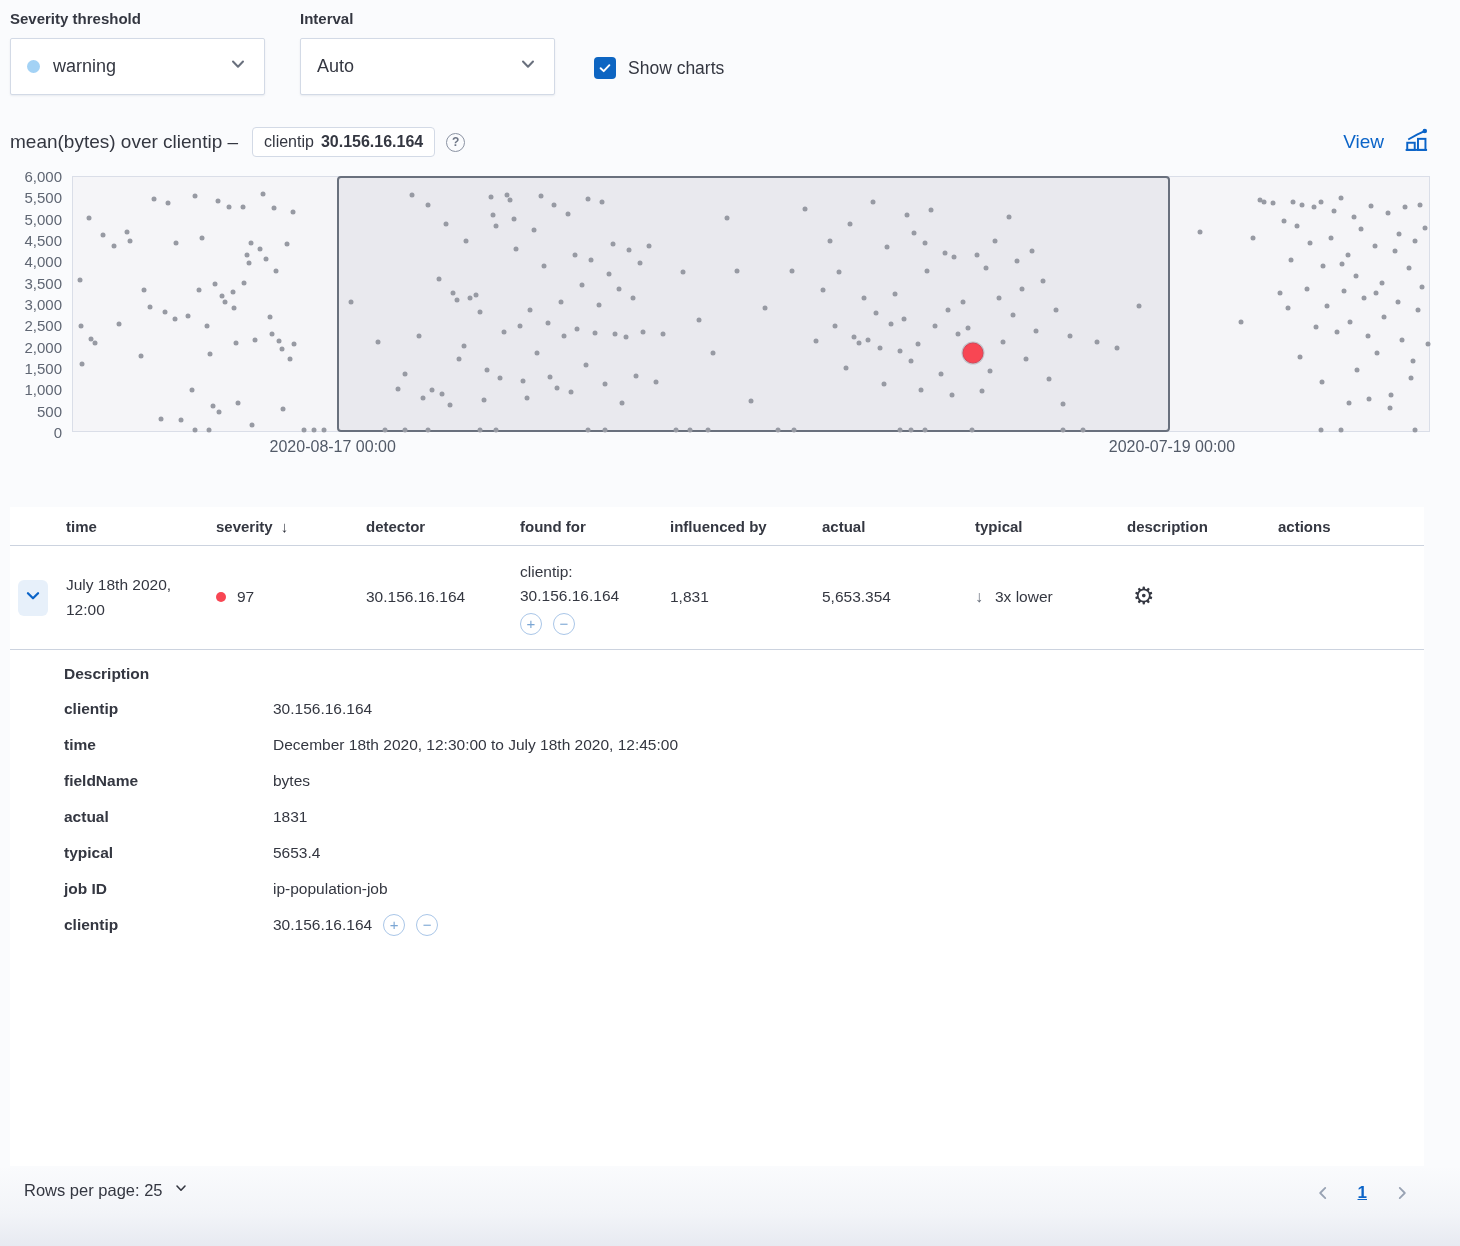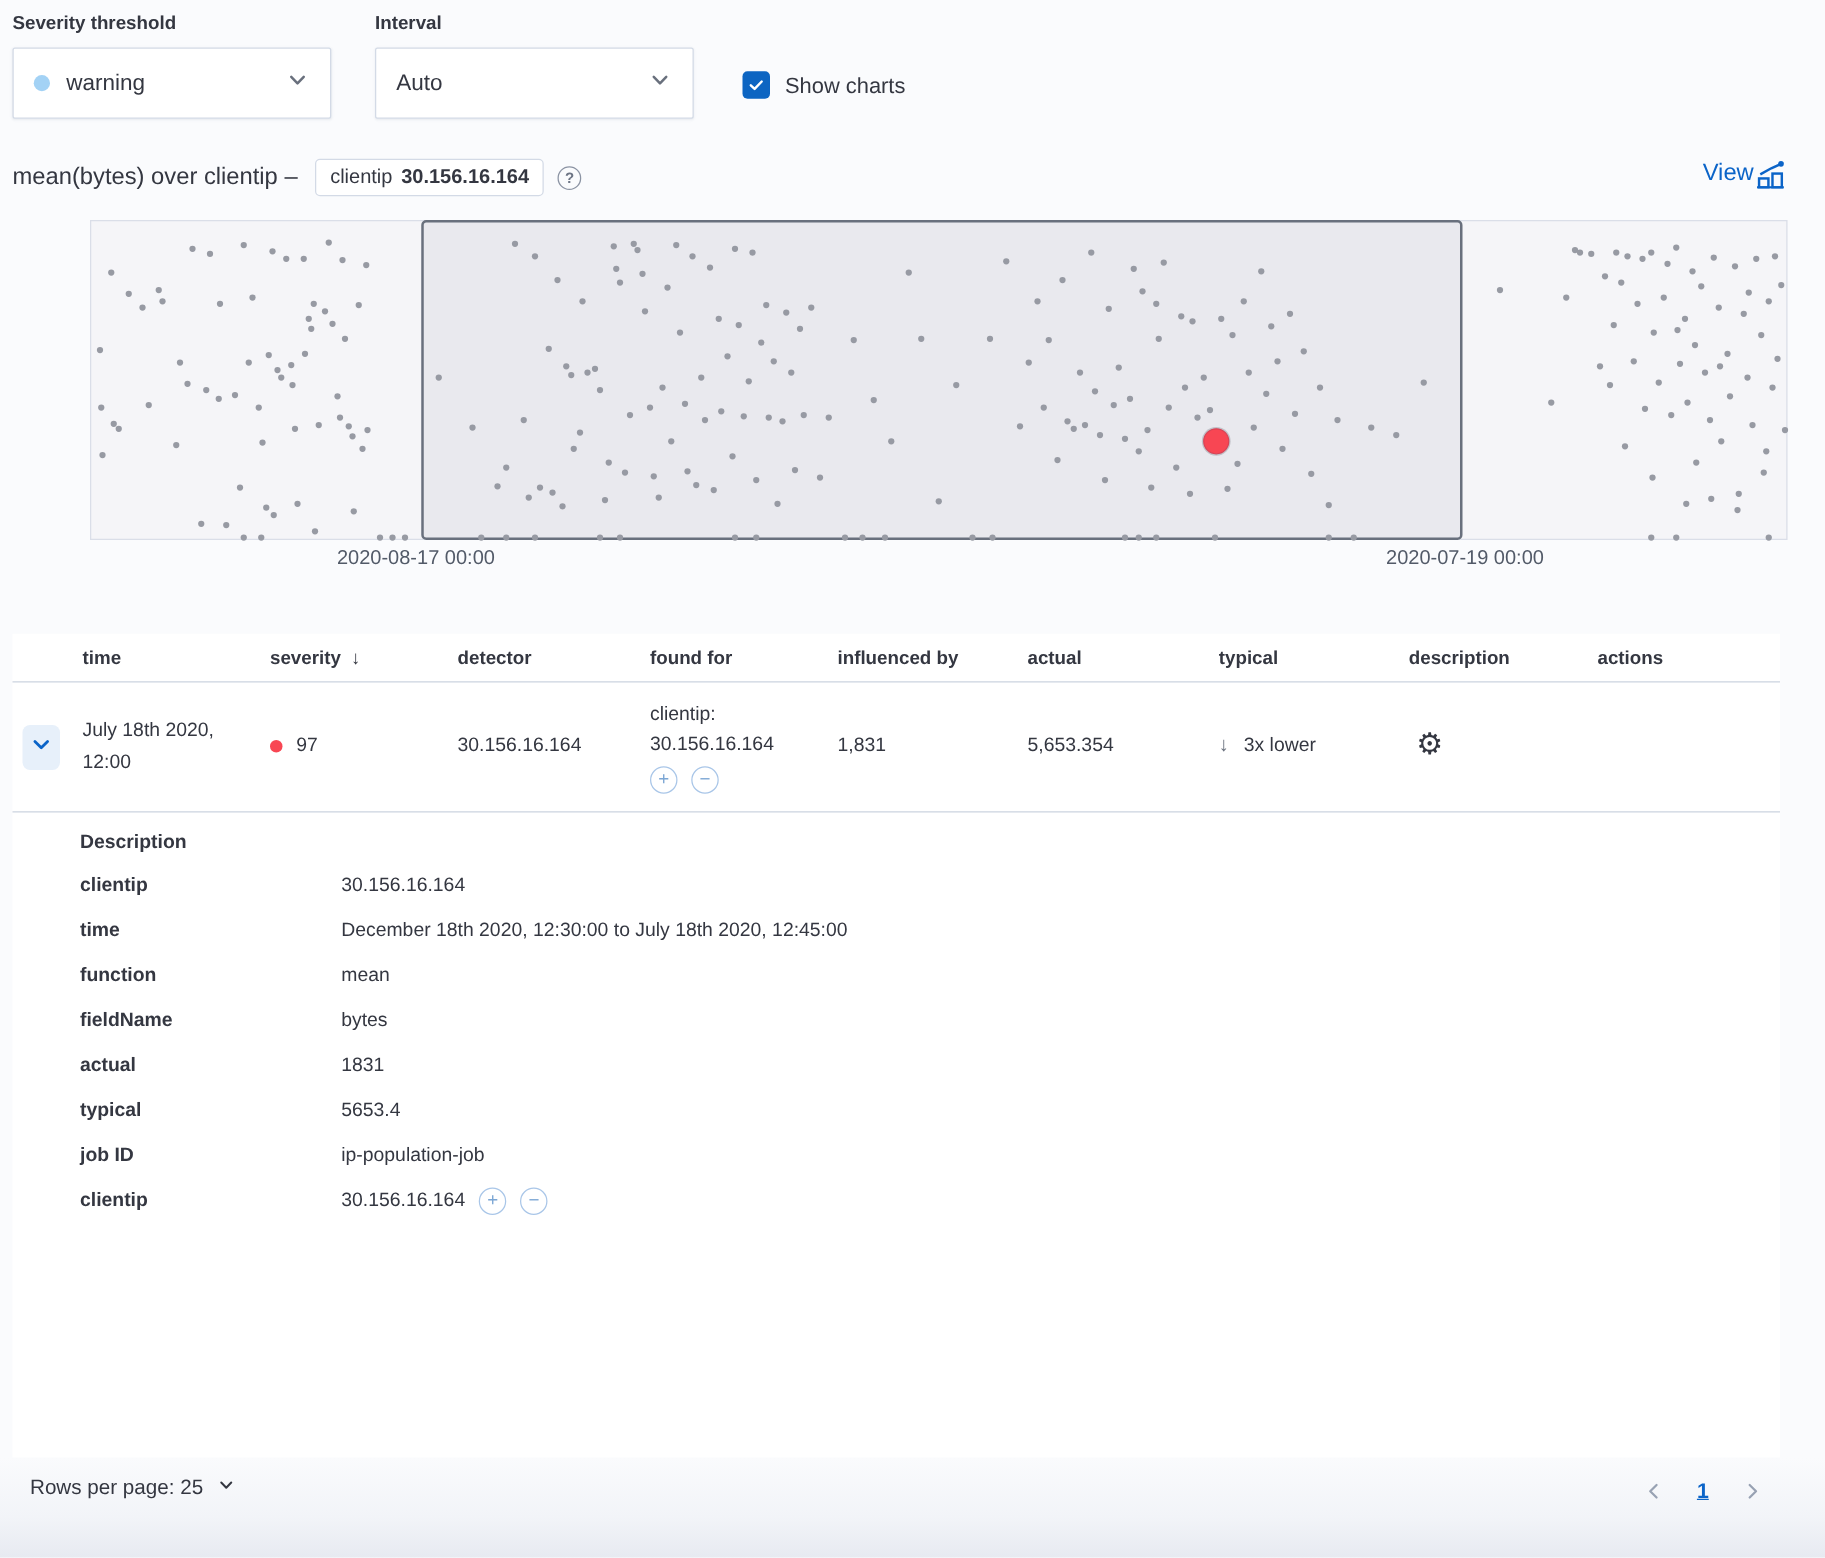--- a/index.html
+++ b/index.html
@@ -40,21 +40,21 @@
     margin-left:14px; display:flex; align-items:center; gap:7px;
     border:1px solid #d3dae6; border-radius:4px; background:#fff;
     padding:5px 11px; font-size:16px;
   }
   .entity-badge b { font-weight:700; }
   .help-icon {
     margin-left:11px; width:19px; height:19px; border:1.5px solid #8b93a3; border-radius:50%;
     color:#6d7585; font-size:12px; font-weight:700; display:flex; align-items:center; justify-content:center;
     cursor:pointer;
   }
-  .view-link { margin-left:auto; display:flex; align-items:flex-start; gap:1px; color:#0b64c8; font-size:19px; cursor:pointer; }
+  .view-link { margin-left:auto; display:flex; align-items:center; gap:20px; color:#0b64c8; font-size:19px; cursor:pointer; }
 
   
   .chart { position:absolute; top:176px; left:0; width:1460px; height:300px; }
   .y-axis { position:absolute; left:0; top:0; width:62px; height:256px; }
   .y-tick { position:absolute; right:0; transform:translateY(-50%); font-size:15px; color:#5f6673; white-space:nowrap; }
   .plot {
     position:absolute; left:72px; top:0; width:1358px; height:256px;
     background:#f5f5f8; border:1px solid #dadeе8; border:1px solid #dadee8;
   }
   .sel-band {
@@ -175,20 +175,35 @@
         <rect x="2" y="9" width="4.6" height="4.4" fill="none" stroke="#0b64c8" stroke-width="1.2"></rect>
         <rect x="8.6" y="6.6" width="4.6" height="6.8" fill="none" stroke="#0b64c8" stroke-width="1.2"></rect>
         <path d="M2.6 7 L8 4 L12.6 1.9" stroke="#0b64c8" stroke-width="1.2" fill="none"></path>
         <circle cx="12.8" cy="1.8" r="1.4" fill="#0b64c8"></circle>
       </svg>
     </span>
   </span>
 </div>
 
 <div class="chart">
+  <div class="y-axis">
+      <span class="y-tick" style="top: 0%;">6,000</span>
+      <span class="y-tick" style="top: 8.33333%;">5,500</span>
+      <span class="y-tick" style="top: 16.6667%;">5,000</span>
+      <span class="y-tick" style="top: 25%;">4,500</span>
+      <span class="y-tick" style="top: 33.3333%;">4,000</span>
+      <span class="y-tick" style="top: 41.6667%;">3,500</span>
+      <span class="y-tick" style="top: 50%;">3,000</span>
+      <span class="y-tick" style="top: 58.3333%;">2,500</span>
+      <span class="y-tick" style="top: 66.6667%;">2,000</span>
+      <span class="y-tick" style="top: 75%;">1,500</span>
+      <span class="y-tick" style="top: 83.3333%;">1,000</span>
+      <span class="y-tick" style="top: 91.6667%;">500</span>
+      <span class="y-tick" style="top: 100%;">0</span>
+    </div>
   <div class="plot">
     <div class="sel-band" style="left: 19.5%; width: 61.4%;"></div>
   <div class="dot" style="left: 0.5%; top: 40.6667%;"></div>
       <div class="dot" style="left: 0.6%; top: 58.5%;"></div>
       <div class="dot" style="left: 0.7%; top: 73.6667%;"></div>
       <div class="dot" style="left: 1.2%; top: 16.1667%;"></div>
       <div class="dot" style="left: 1.3%; top: 63.8333%;"></div>
       <div class="dot" style="left: 1.6%; top: 65.1667%;"></div>
       <div class="dot" style="left: 2.2%; top: 23%;"></div>
       <div class="dot" style="left: 3%; top: 27%;"></div>
@@ -553,24 +568,20 @@
 
     <div class="kv">
         <span class="k">clientip</span>
         <span>30.156.16.164</span>
       </div>
     <div class="kv">
         <span class="k">time</span>
         <span>December 18th 2020, 12:30:00 to July 18th 2020, 12:45:00</span>
       </div>
     <div class="kv">
-        <span class="k">function</span>
-        <span>mean</span>
-      </div>
-    <div class="kv">
         <span class="k">fieldName</span>
         <span>bytes</span>
       </div>
     <div class="kv">
         <span class="k">actual</span>
         <span>1831</span>
       </div>
     <div class="kv">
         <span class="k">typical</span>
         <span>5653.4</span>

